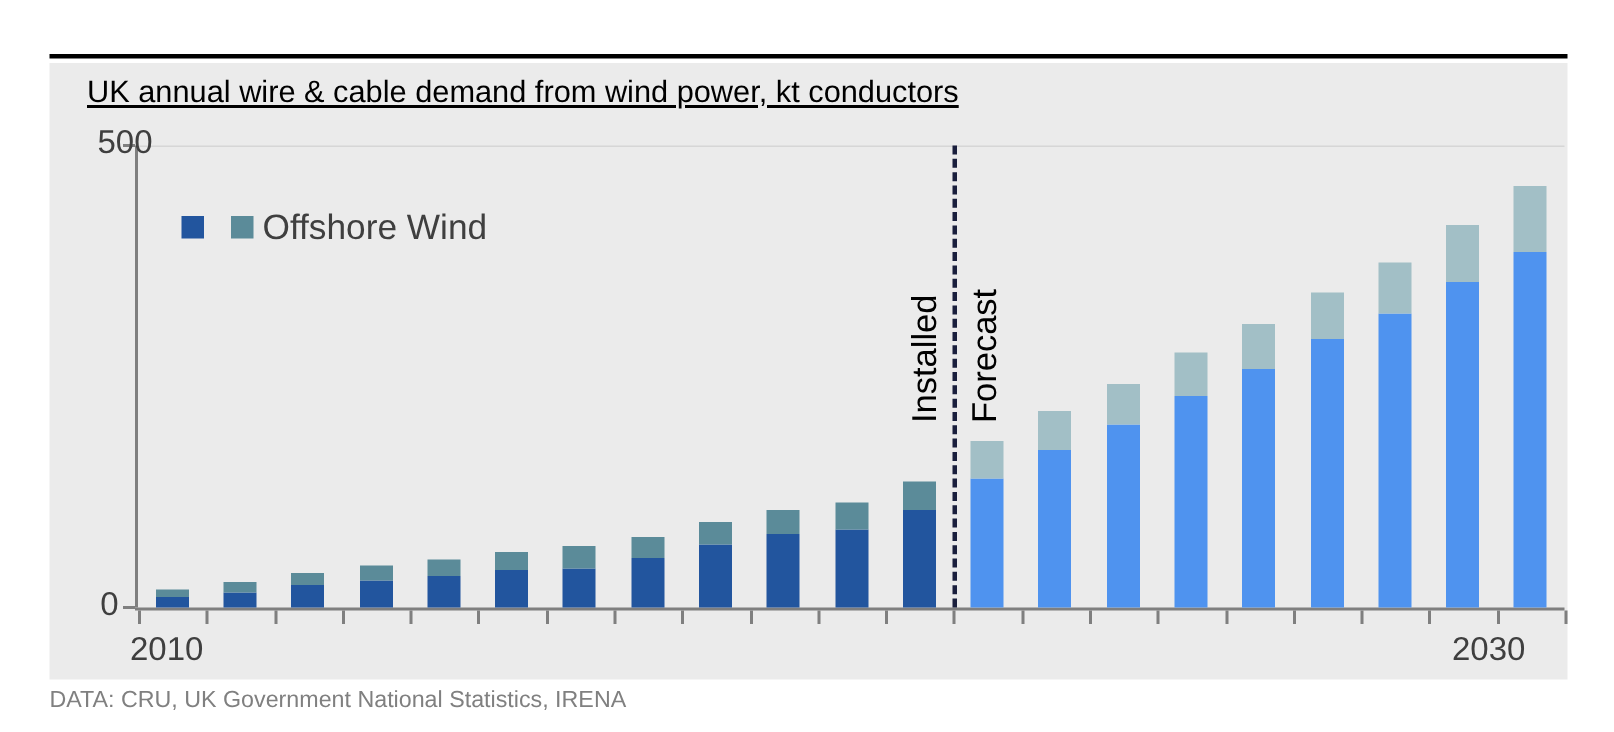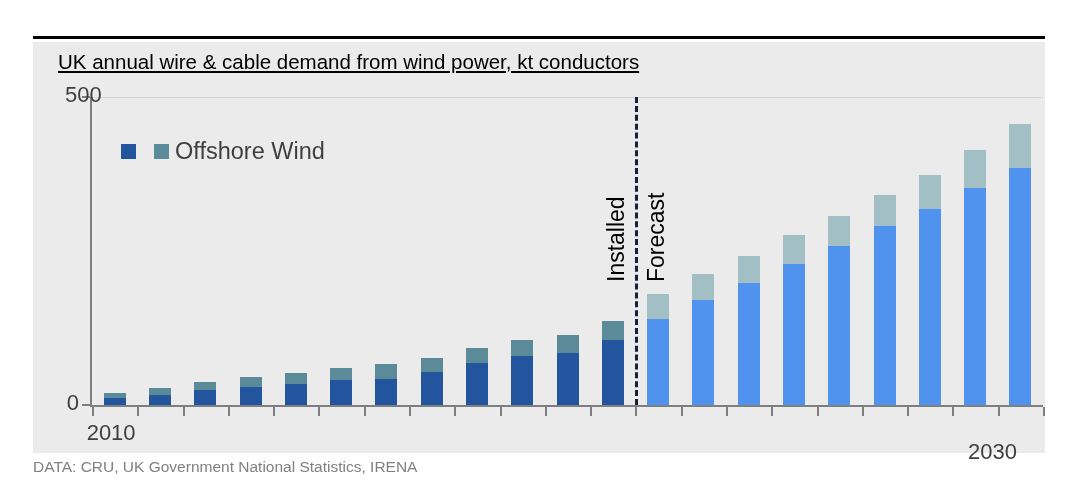--- a/index.html
+++ b/index.html
@@ -275,21 +275,21 @@
           <div class="seg" style="bottom: 216.832px; height: 38.192px; background: rgb(162, 191, 198);"></div>
         </div>
         <div class="xtick" style="left: 919.429px;"></div>
         <div class="bar" style="left: 976.357px; width: 22px; height: 280.896px;">
           <div class="seg" style="bottom: 0px; height: 237.16px; background: rgb(79, 147, 239);"></div>
           <div class="seg" style="bottom: 237.16px; height: 43.736px; background: rgb(162, 191, 198);"></div>
         </div>
         <div class="xtick" style="left: 964.714px;"></div>
         <div class="xtick" style="left: 1010px;"></div>
         <div class="xlabel" style="left: 53.6429px;">2010</div>
-        <div class="xlabel" style="left: 935px; margin-top: 19px;">2030</div>
+        <div class="xlabel" style="left: 935px;">2030</div>
         <div class="divider" style="left: 602.429px;"></div>
         <div class="vtext installed" style="left: 570.429px; top: 240px;">Installed</div>
         <div class="vtext forecast" style="left: 610.429px; top: 240px;">Forecast</div>
       </div>
 
     <div class="legend">
       <div class="legend-item">
         <span class="legend-swatch" style="background: rgb(34, 85, 158);"></span>
       </div>
       <div class="legend-item">

